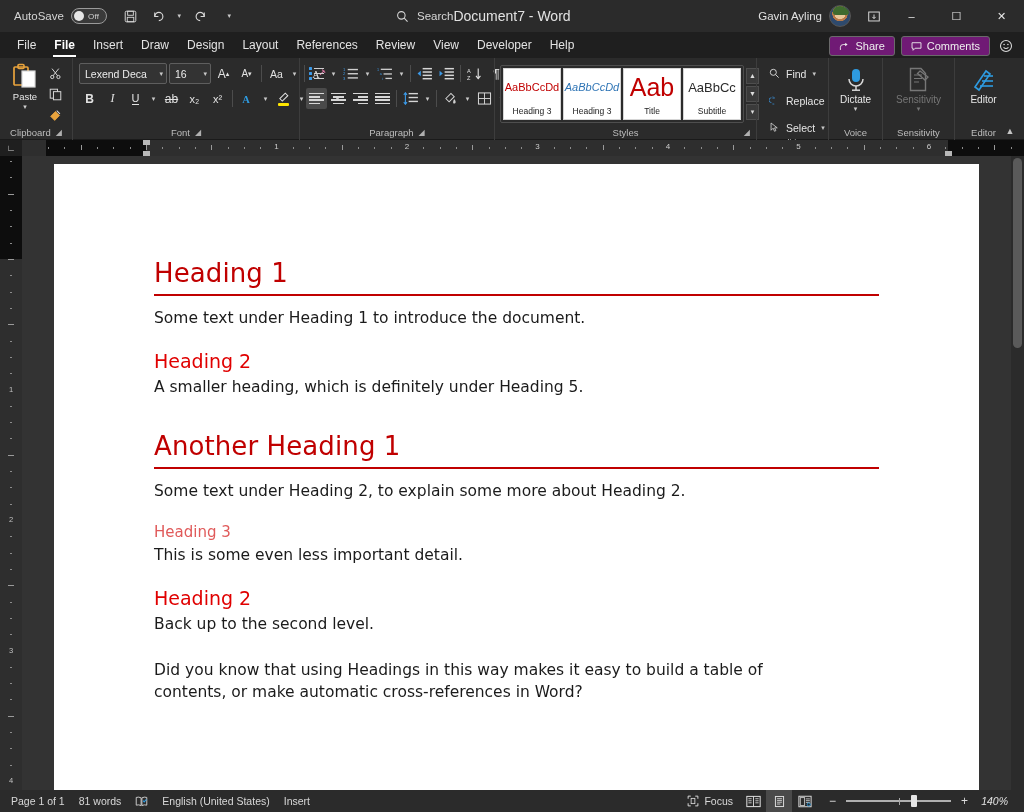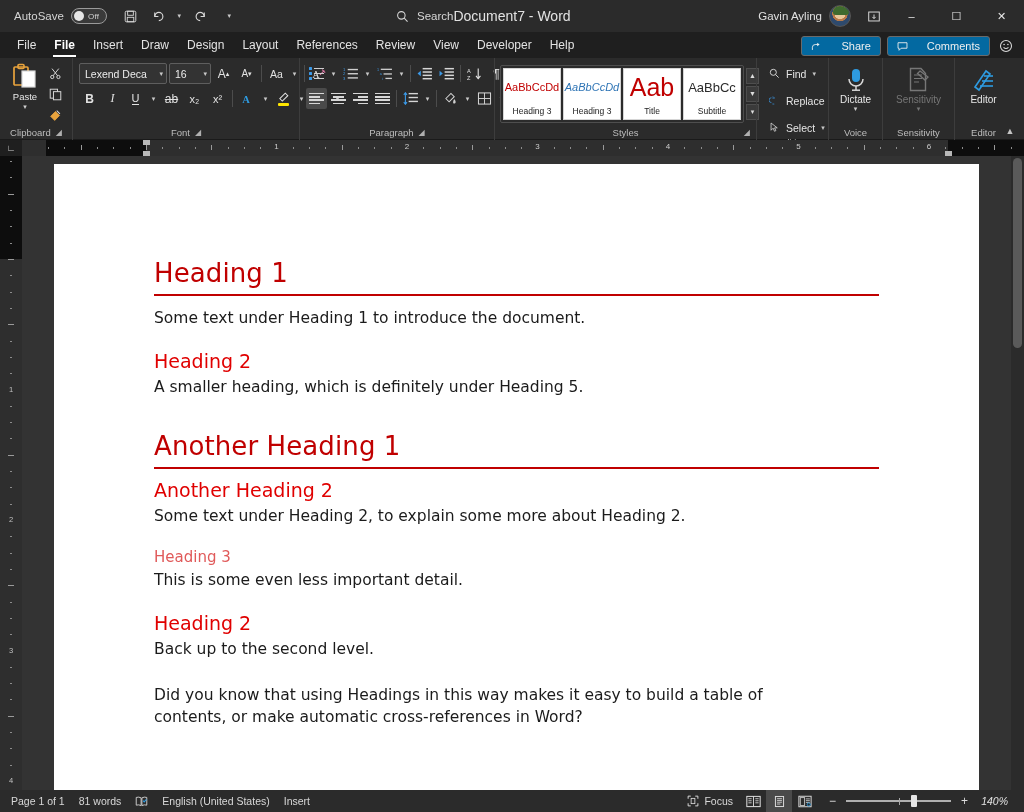--- a/index.html
+++ b/index.html
@@ -66,22 +66,22 @@
   .tab {
     font-size: 12px; color: #e3e3e3; padding: 2px 9px 4px; height: 24px;
     display:flex; align-items:center; position:relative; border-radius:3px 3px 0 0;
   }
   .tab.active { color:#ffffff; font-weight:bold; }
   .tab.active::after {
     content:""; position:absolute; left:8px; right:8px; bottom:1px; height:2px; background:#ffffff;
   }
   .tabs-right { margin-left:auto; display:flex; align-items:center; gap:6px; padding-right:8px; padding-bottom:2px;}
   .pill-btn {
-    display:flex; align-items:center; gap:19px; font-size:11px; color:#efefef;
-    border:1px solid #6a6a6a; border-radius:3px; padding: 2px 9px; height:20px; background:#0369a1;
+    display:flex; align-items:center; gap:5px; font-size:11px; color:#efefef;
+    border:1px solid #6a6a6a; border-radius:3px; padding: 2px 9px; height:20px; background:#701a75;
   }
   .smiley { width:20px;height:20px;display:flex;align-items:center;justify-content:center;color:#dadada;font-size:13px;}
 
   
   .ribbon {
     height: 82px; background:#2b2b2b; display:flex; flex: 0 0 82px;
     border-bottom: 1px solid #1a1a1a; position:relative; color:#e0e0e0;
   }
   .rgroup { display:flex; flex-direction:column; position:relative; height:82px; }
   .rgroup + .rgroup { border-left: 1px solid #3d3d3d; }
@@ -806,21 +806,20 @@
       </div>
 
     <div class="canvas">
       <div class="page">
         <div class="doc" id="doc-body">
             <div class="h1">Heading 1</div>
             <div class="para">Some text under Heading 1 to introduce the document.</div>
             <div class="h2 spaced">Heading 2</div>
             <div class="para">A smaller heading, which is definitely under Heading 5.</div>
             <div class="h1 spaced">Another Heading 1</div>
-            <div class="h2">Another Heading 2</div>
             <div class="para">Some text under Heading 2, to explain some more about Heading 2.</div>
             <div class="h3 spaced">Heading 3</div>
             <div class="para">This is some even less important detail.</div>
             <div class="h2 spaced">Heading 2</div>
             <div class="para">Back up to the second level.</div>
             <div class="para last">Did you know that using Headings in this way makes it easy to build a table of contents, or make automatic cross-references in Word?</div>
           </div>
       </div>
     </div>
 

